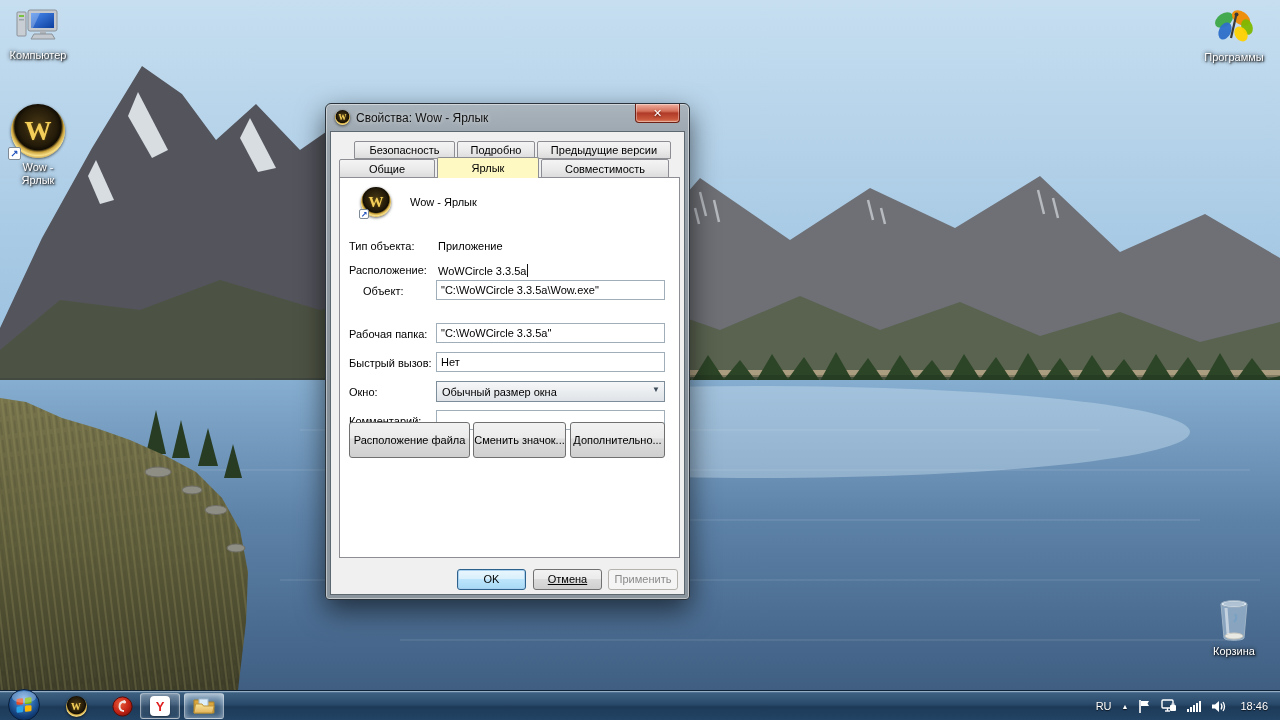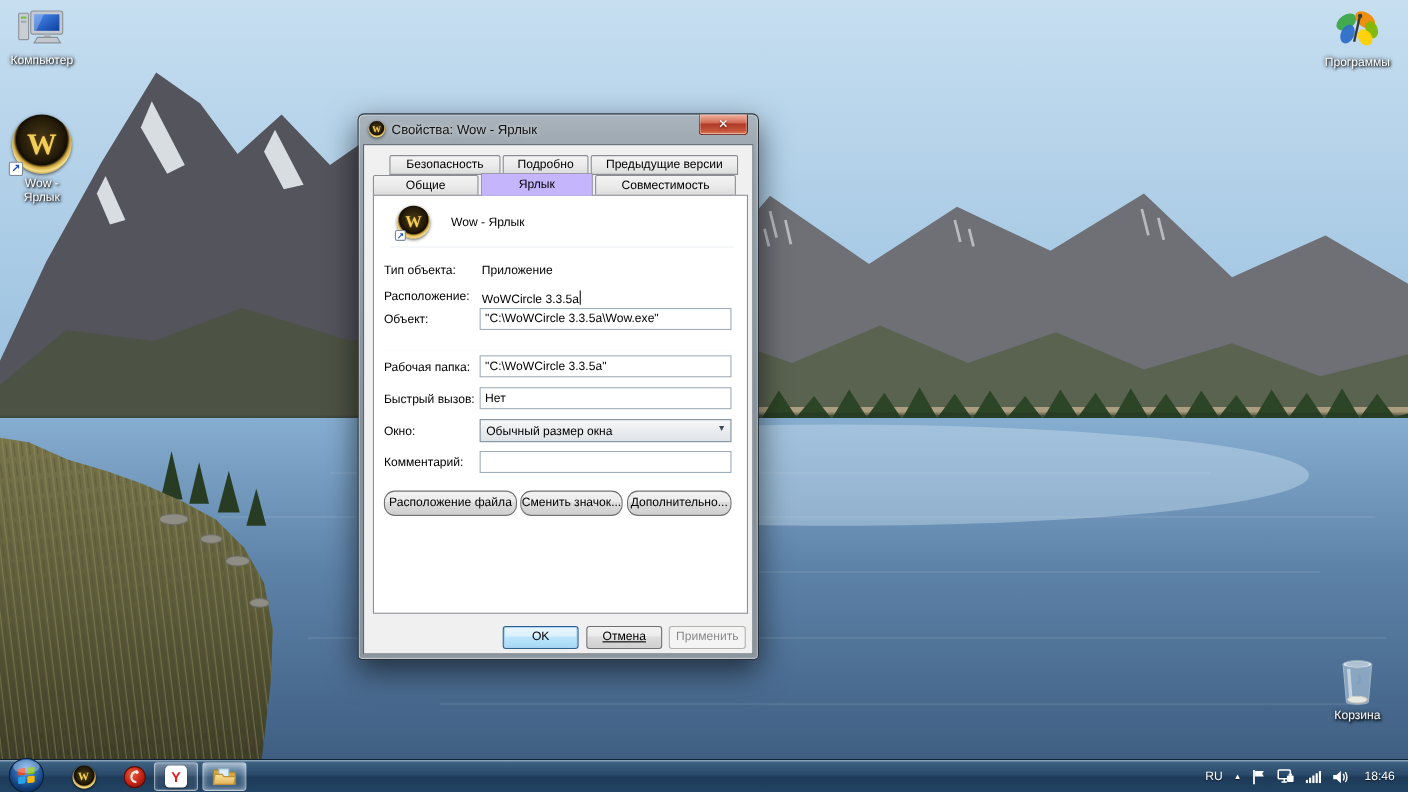--- a/index.html
+++ b/index.html
@@ -40,37 +40,37 @@
     border:1px solid #6e2217; border-top:none; border-radius:0 0 4px 4px;
     color:#fff; font-size:11px; font-weight:bold; text-align:center; line-height:18px;
     text-shadow:0 1px 2px #5c1208; box-shadow:inset 0 0 0 1px rgba(255,255,255,.35); cursor:pointer; }
   .client { position:absolute; left:4px; right:4px; top:27px; bottom:4px; background:#f0f0f0;
     border:1px solid #5d676f; }
 
   .tab { position:absolute; background:linear-gradient(#f4f4f4,#eaeaea 55%,#dcdcdc); border:1px solid #8c8e94;
     border-radius:2px 2px 0 0; text-align:center; font-size:11px; color:#000; cursor:pointer; }
   .tab.r1 { top:9px; height:18px; line-height:17px; }
   .tab.r2 { top:27px; height:19px; line-height:18px; }
-  .tab.active { top:25px; height:21px; line-height:20px; background:#c4b5fd; border-bottom:none; z-index:5; }
+  .tab.active { top:25px; height:21px; line-height:20px; background:#fef9c3; border-bottom:none; z-index:5; }
   .page { position:absolute; left:8px; top:45px; width:341px; height:381px; background:#fff; border:1px solid #8c8e94; z-index:2; }
 
   .sep { position:absolute; height:1px; background:#d5dfe5; border-bottom:1px solid #fff; }
   .flabel { position:absolute; left:9px; color:#000; }
   .fvalue { position:absolute; left:98px; color:#000; white-space:pre; }
   .caret { display:inline-block; width:1px; height:13px; background:#111; margin-left:1px; vertical-align:-2px; }
   .tbox { position:absolute; left:96px; width:229px; height:20px; border:1px solid #a0aeb9; background:#fff;
     font-family:"Liberation Sans","DejaVu Sans",sans-serif; font-size:11px; padding:2px 4px; color:#000; }
   .combo { position:absolute; left:96px; width:229px; height:21px; border:1px solid #7e8d9a;
     background:linear-gradient(#f6f7f8,#e9ecef 55%,#dfe3e7); display:flex; align-items:center; padding-left:5px; cursor:pointer; }
   .combo .arrow { position:absolute; right:4px; top:3px; font-size:8px; color:#3e4c59; }
 
   .btn7 { background:linear-gradient(#f2f2f2 0%, #ebebeb 45%, #dddddd 46%, #cfcfcf 100%);
     border:1px solid #707070; border-radius:3px; font-family:"Liberation Sans","DejaVu Sans",sans-serif;
     font-size:11px; color:#000; text-align:center; cursor:pointer; position:absolute; }
-  .btn7.small { top:268px; height:23px; line-height:19px;border-radius:10px; }
+  .btn7.small { top:244px; height:36px; line-height:19px; }
   .btn7.bottom { top:437px; height:21px; line-height:19px; width:69px; }
   .btn7.default { border-color:#2c628b;
     background:linear-gradient(#eaf6fd 0%, #d9f0fc 45%, #bee6fd 46%, #a7d9f5 100%);
     box-shadow:inset 0 0 0 1px #a9d0ef; }
   .btn7.disabled { background:#f4f4f4; border-color:#b5b2ad; color:#8a8a8a; cursor:default; }
 
   
   .taskbar { position:absolute; left:0; right:0; bottom:0; height:30px;
     background:linear-gradient(180deg,#7396b5 0%, #3c5f80 8%, #2a4a6b 45%, #1d3a58 55%, #234465 100%);
     border-top:1px solid #0e2238; box-shadow:inset 0 1px 0 rgba(255,255,255,.3); }
@@ -261,21 +261,21 @@
         </div>
         <div class="fvalue" style="left:70px; top:18px;">Wow - Ярлык</div>
         <div class="sep" style="left:15px; right:12px; top:46px;"></div>
 
         <div class="flabel" style="top:62px;">Тип объекта:</div>
         <div class="fvalue" style="top:62px;">Приложение</div>
 
         <div class="flabel" style="top:86px;">Расположение:</div>
         <div class="fvalue" style="top:86px;"><span>WoWCircle 3.3.5a</span><span class="caret"></span></div>
 
-        <div class="flabel" style="top:107px;">Объект:</div>
+        <div class="flabel" style="top:107px;margin-left:14px;">Объект:</div>
         <input class="tbox" style="top: 102px;" value="&quot;C:\WoWCircle 3.3.5a\Wow.exe&quot;">
 
         <div class="sep" style="left:9px; right:12px; top:141px;"></div>
 
         <div class="flabel" style="top:150px;">Рабочая папка:</div>
         <input class="tbox" style="top: 145px;" value="&quot;C:\WoWCircle 3.3.5a&quot;">
 
         <div class="flabel" style="top:179px;">Быстрый вызов:</div>
         <input class="tbox" style="top: 174px;" value="Нет">
 

